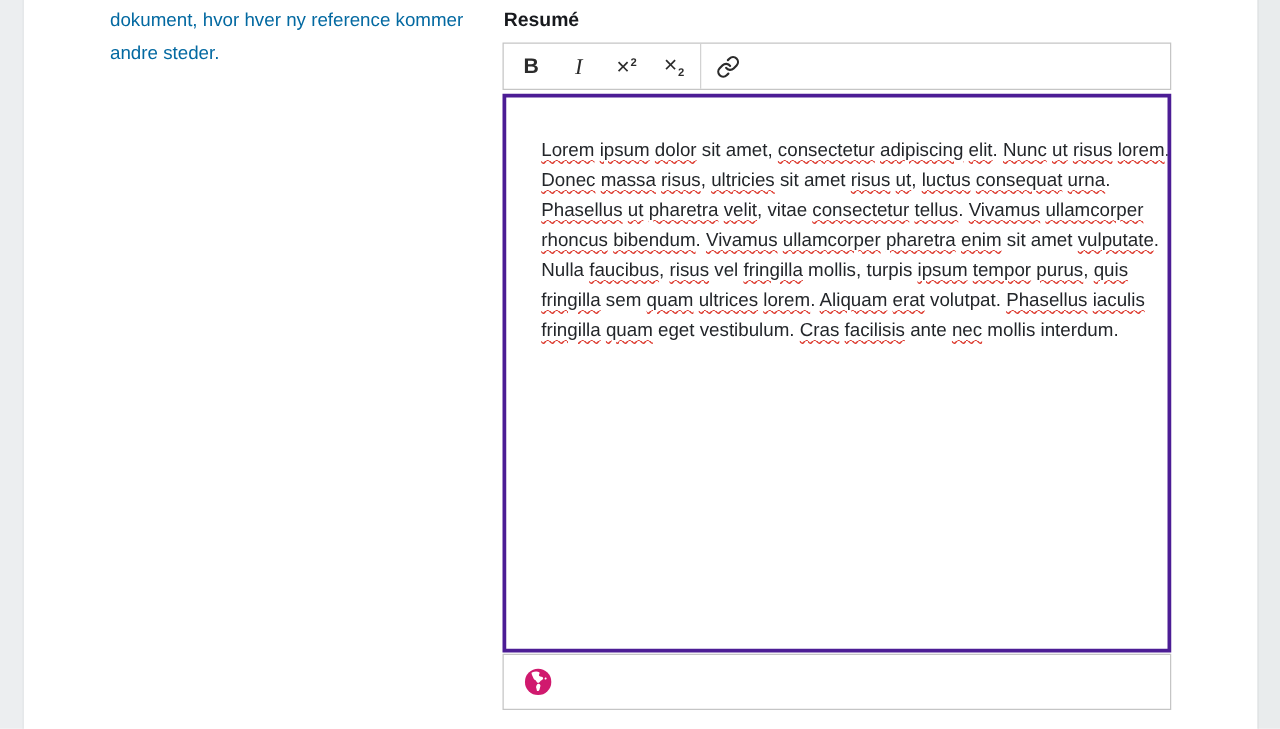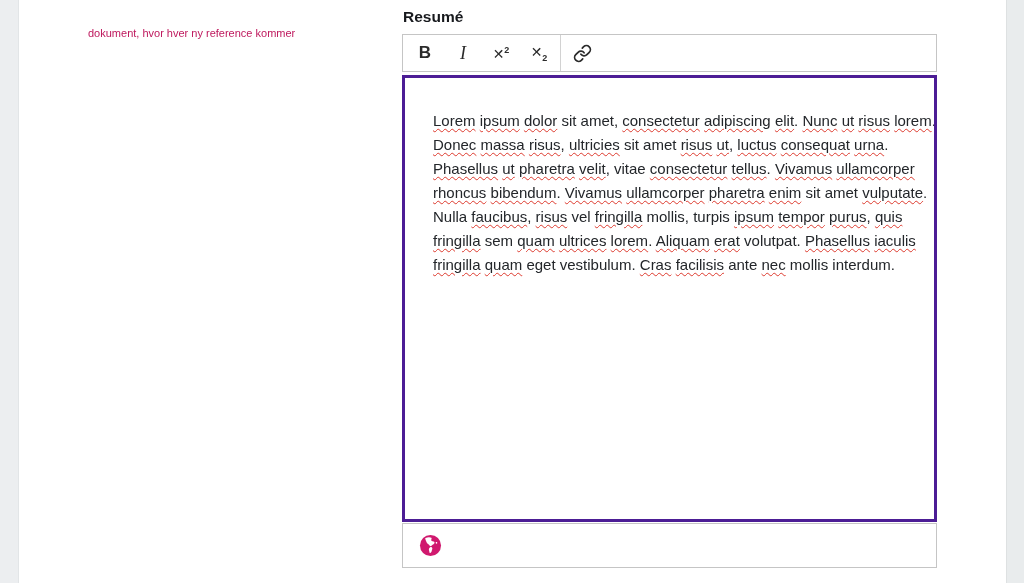--- a/index.html
+++ b/index.html
@@ -7,22 +7,22 @@
     width:1024px;height:583px;position:relative;overflow:hidden;
     background:#ffffff;
     font-family:"Liberation Sans", sans-serif;
     -webkit-font-smoothing:antialiased;
   }
   .gutter{position:absolute;top:0;height:583px;}
   .gutter-left{left:0;width:18px;background:#eceef0;border-right:1px solid #e2e5e7;}
   .gutter-right{right:0;width:17px;background:#e9eced;border-left:1px solid #dee1e2;}
 
   .note{
-    position:absolute;left:88px;top:20px;width:300px;
-    font-size:11px;line-height:26px;color:#be185d;
+    position:absolute;left:88px;top:4px;width:300px;
+    font-size:15px;line-height:26px;color:#0369a1;
   }
   .note-line{white-space:pre;}
 
   .panel{position:absolute;left:402px;top:5px;width:535px;}
   .field-label{
     font-size:15.5px;font-weight:bold;color:#17191d;
     line-height:18px;margin:3px 0 8px 1px;
   }
 
   .toolbar{
@@ -66,20 +66,21 @@
   .globe svg{display:block;}
 </style>
 </head>
 <body>
 
 <div class="gutter gutter-left"></div>
 <div class="gutter gutter-right"></div>
 
 <div class="note">
   <div class="note-line">dokument, hvor hver ny reference kommer</div>
+  <div class="note-line">andre steder.</div>
 </div>
 
 <div class="panel">
   <div class="field-label">Resumé</div>
 
   <div class="toolbar">
     <button class="tb-btn tb-bold">B</button>
     <button class="tb-btn tb-italic">I</button>
     <button class="tb-btn tb-script">
         <span><span>✕</span><sup>2</sup></span>

